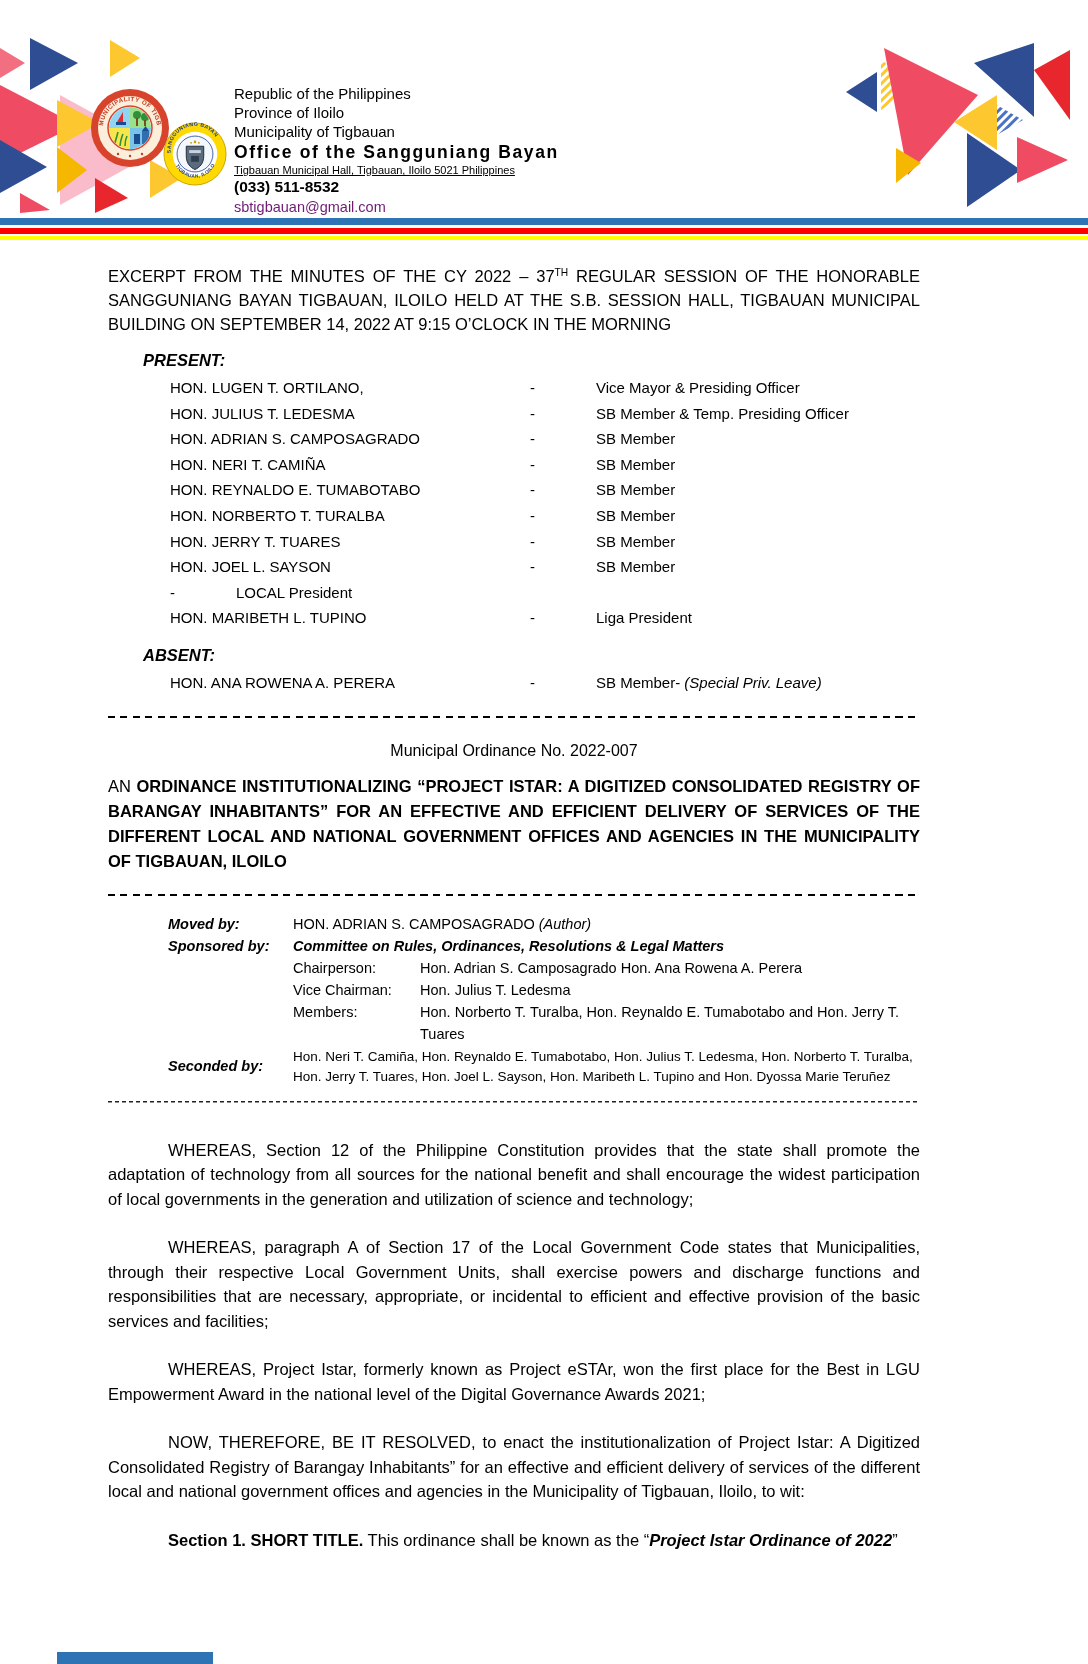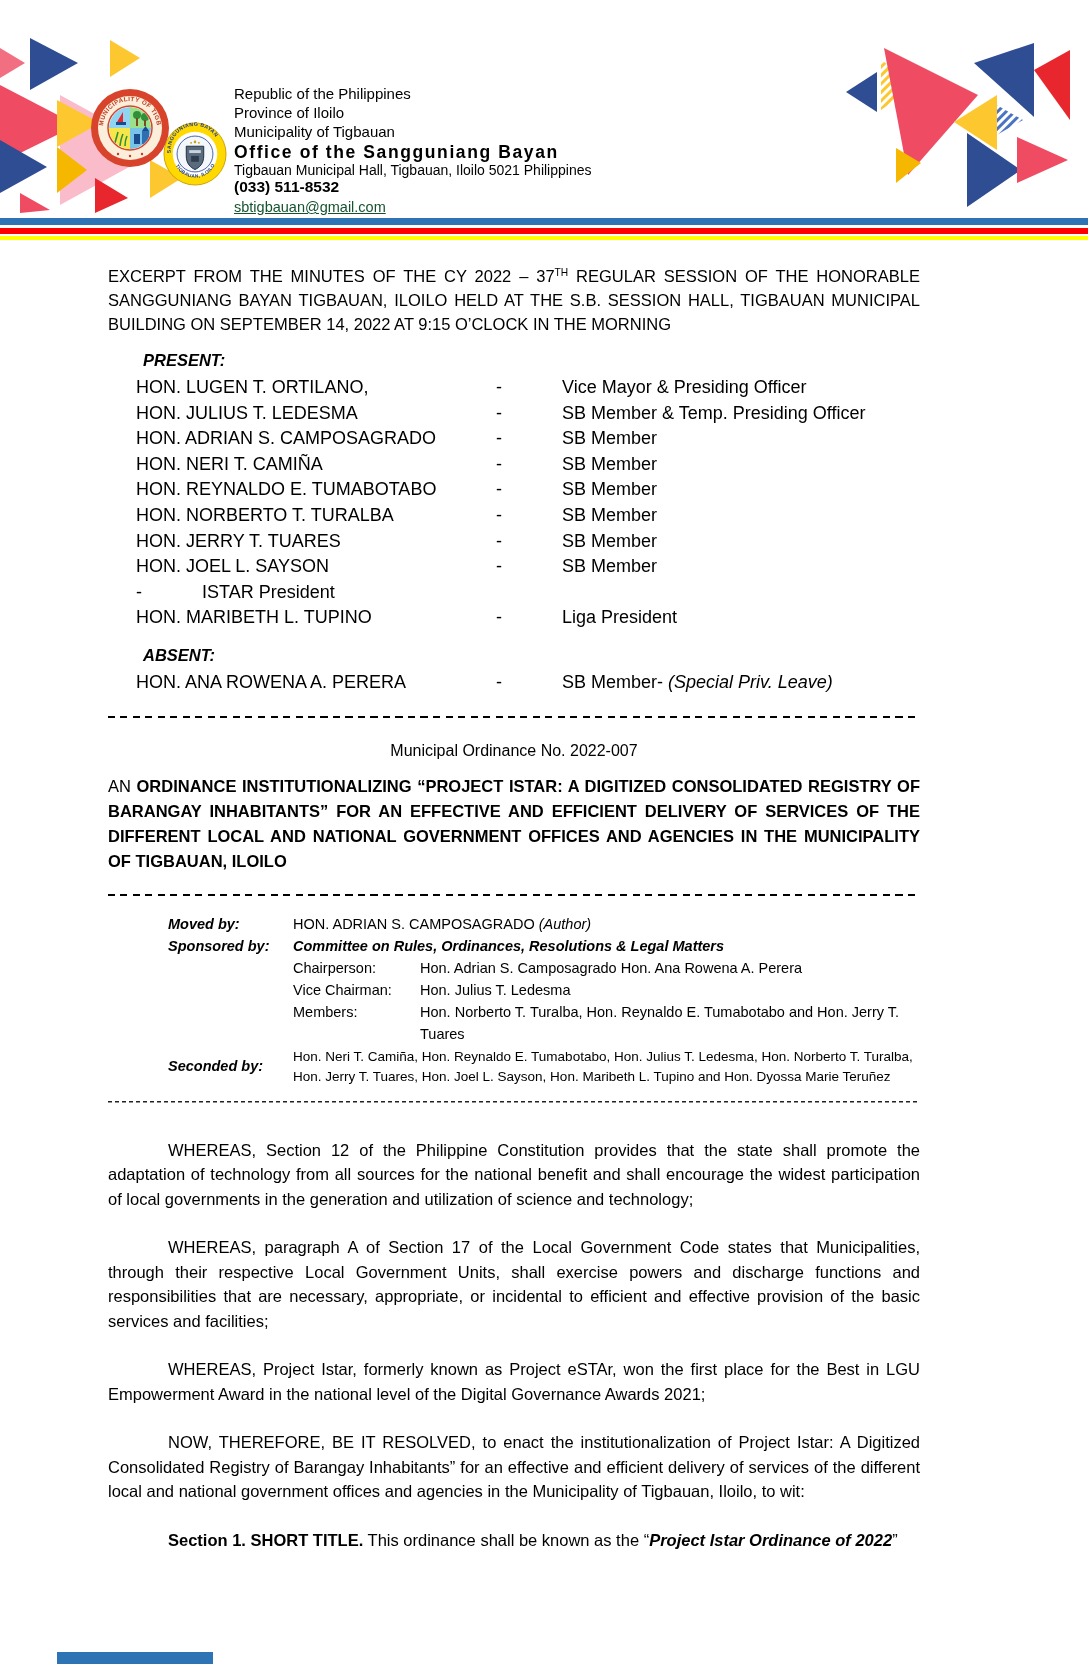--- a/index.html
+++ b/index.html
@@ -16,36 +16,36 @@
   .deco { position:absolute; pointer-events:none; }
   .tri-left  { left:0;   top:28px; }
   .tri-right { left:838px; top:40px; }
   .seal { position:absolute; }
   .seal-muni { left:90px;  top:88px;  width:80px; height:80px; }
   .seal-sb   { left:163px; top:122px; width:64px; height:64px; }
 
   .head-text { position:absolute; left:234px; top:84px; }
   .h-line   { font-size:15px;   line-height:19px; }
   .h-office { font-size:17.5px; line-height:22px; font-weight:bold; letter-spacing:1.6px; }
-  .h-address{ font-size:14px;   line-height:14px; }
+  .h-address{ font-size:11px;   line-height:14px;text-decoration:underline; }
   .h-phone  { font-size:15.5px; line-height:20px; font-weight:bold; }
-  .h-email  { font-size:14.5px; line-height:20px; color:#14532d; text-decoration:underline; display:inline-block; cursor:pointer; }
+  .h-email  { font-size:14.5px; line-height:20px; color:#701a75; display:inline-block; cursor:pointer; }
 
   .bar { position:absolute; left:0; width:1088px; }
   .bar-blue   { top:218px; height:7px; background:#2E74B5; }
   .bar-red    { top:228px; height:6px; background:#FF0000; }
   .bar-yellow { top:236px; height:4px; background:#FFFF00; }
 
   
   .content { position:absolute; left:108px; top:264px; width:812px; }
 
   .excerpt { margin:0; font-size:16.5px; line-height:24px; text-align:justify; }
 
   .roll-label { margin:15px 0 5px 35px; font-size:16.5px; font-weight:bold; font-style:italic; }
-  .roll-row { display:flex; margin-left:28px; font-size:18px; line-height:25.6px; }
+  .roll-row { display:flex; margin-left:62px; font-size:15px; line-height:25.6px; }
   .r-name { flex:none; width:360px; }
   .r-dash { flex:none; width:66px; }
   .r-pos  { flex:1; }
 
   .sep-dash {
     margin-top:13px; height:16px;
     background:repeating-linear-gradient(to right,#000 0 7px,transparent 7px 12.5px) left center/100% 2px no-repeat;
   }
   .sep-fine {
     margin-top:9px; height:12px;
@@ -223,21 +223,21 @@
         <span class="r-dash">-</span>
         <span class="r-pos"><span>SB Member</span><span class="i"></span></span>
       </div>
         <div class="roll-row">
         <span class="r-name">HON. JOEL L. SAYSON</span>
         <span class="r-dash">-</span>
         <span class="r-pos"><span>SB Member</span><span class="i"></span></span>
       </div>
         <div class="roll-row">
         <span class="r-dash">-</span>
-        <span class="r-pos"><span>ISTAR President</span><span class="i"></span></span>
+        <span class="r-pos"><span>LOCAL President</span><span class="i"></span></span>
       </div>
         <div class="roll-row">
         <span class="r-name">HON. MARIBETH L. TUPINO</span>
         <span class="r-dash">-</span>
         <span class="r-pos"><span>Liga President</span><span class="i"></span></span>
       </div>
       </div>
 
     <div class="roll-label">ABSENT:</div>
     <div class="roll">

